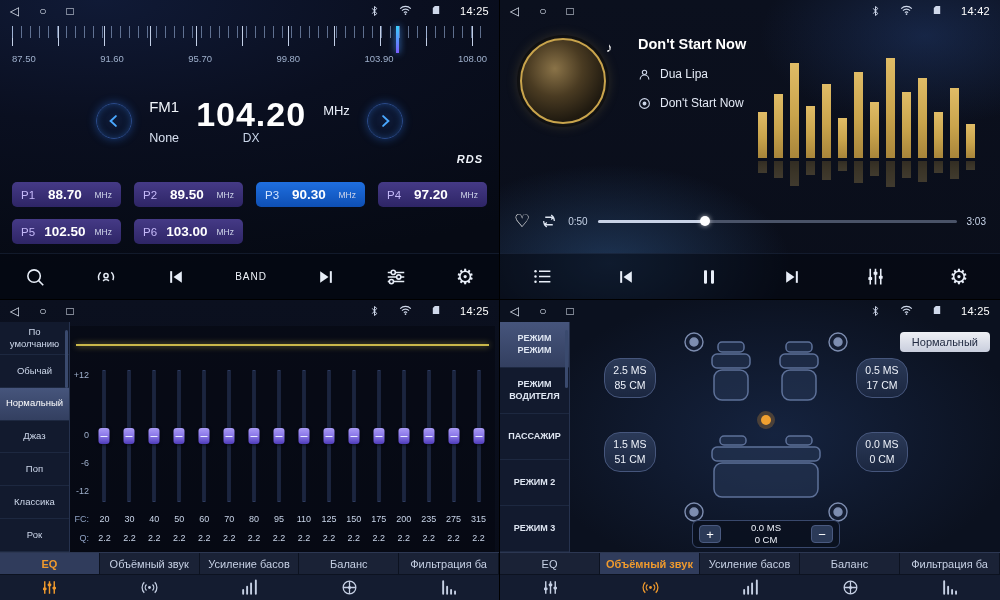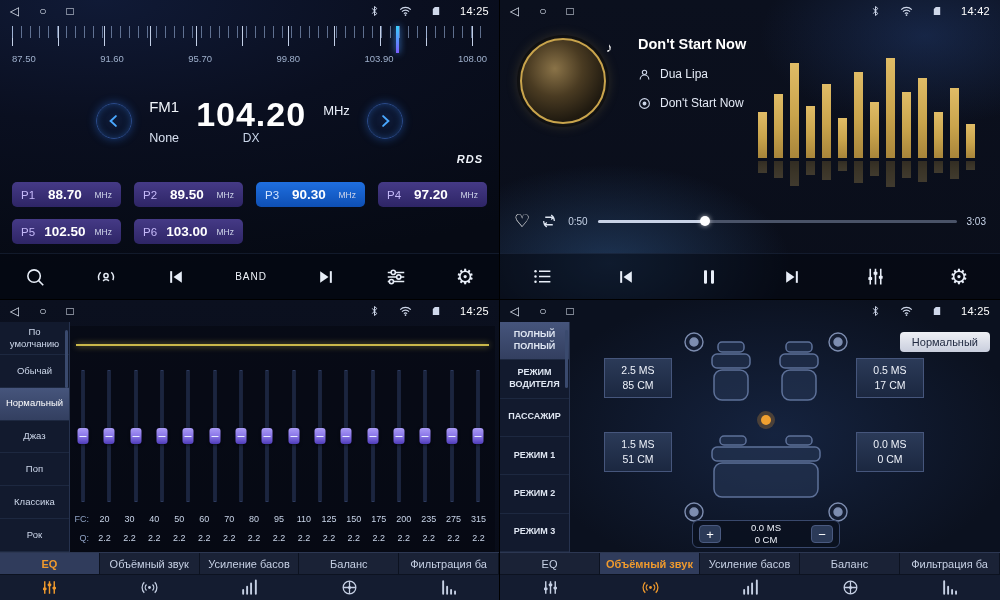--- a/index.html
+++ b/index.html
@@ -12,21 +12,21 @@
   .q-player { background:radial-gradient(60% 55% at 22% 88%, rgba(52,96,150,.45) 0%, rgba(52,96,150,0) 60%),
                          radial-gradient(55% 50% at 85% 12%, rgba(40,70,130,.4) 0%, rgba(40,70,130,0) 60%),
                          linear-gradient(#0b101e,#0a0e1a); border-bottom:1px solid #000; }
   .q-eq { background:linear-gradient(#0b101f,#080c18); border-right:1px solid #000; display:flex; flex-direction:column; }
   .q-surround { background:radial-gradient(70% 70% at 55% 45%, #15233f 0%, #0b111f 70%); display:flex; flex-direction:column; }
 
   
   .statusbar { height:22px; flex:0 0 22px; display:flex; align-items:center; justify-content:space-between; padding:0 10px; }
   .nav-keys { display:flex; gap:20px; align-items:center; color:#dfe6f2; font-size:12px; }
   .nav-keys span { cursor:pointer; line-height:1; }
-  .status-right { display:flex; gap:20px; align-items:center; color:#cfd8ea; }
+  .status-right { display:flex; gap:20px; align-items:flex-start; color:#cfd8ea; }
   .status-right svg { display:block; }
   .clock { font-size:11px; color:#fff; letter-spacing:.3px; }
 
   
   .tuner-scale { position:relative; margin:4px 12px 0; height:44px; cursor:pointer; }
   .ticks { height:22px;
     background:
       repeating-linear-gradient(90deg, rgba(140,162,200,.65) 0 1px, transparent 1px 9px) top / 100% 12px no-repeat,
       repeating-linear-gradient(90deg, rgba(205,218,242,.95) 0 1px, transparent 1px 46px) top / 100% 20px no-repeat; }
   .scale-pointer { position:absolute; top:0; width:3px; height:27px; margin-left:-1px;
@@ -117,22 +117,22 @@
   .eq-vlabel { width:22px; flex:0 0 22px; text-align:right; padding-right:3px; color:#8fa2c4; }
   .eq-vals { flex:1; display:flex; }
   .eq-val { flex:1; text-align:center; color:#c8d4e8; }
 
   
   .sr-modes .side-item { font-size:9px; font-weight:bold; color:#dfe6f2; }
   .sr-stage { flex:1; position:relative; }
   .sr-preset-btn { position:absolute; right:10px; top:10px; background:linear-gradient(#eef0f5,#c9cedd); color:#222b42;
     border:none; border-radius:4px; padding:4px 12px; font-size:11px; cursor:pointer; }
   .car-svg { position:absolute; left:112px; top:6px; width:168px; height:198px; }
-  .delay-box { position:absolute; width:68px; background:linear-gradient(180deg,#2b3a58,#1b2740); border:1px solid #46567c;
-    border-radius:0; text-align:center; padding:4px 0; font-size:10.5px; line-height:1.45; color:#eef2fa; cursor:pointer; }
+  .delay-box { position:absolute; width:52px; background:linear-gradient(180deg,#2b3a58,#1b2740); border:1px solid #46567c;
+    border-radius:16px; text-align:center; padding:4px 0; font-size:10.5px; line-height:1.45; color:#eef2fa; cursor:pointer; }
   .delay-box span { display:block; }
   .d-fl{left:34px;top:36px;} .d-fr{left:286px;top:36px;} .d-rl{left:34px;top:110px;} .d-rr{left:286px;top:110px;}
   .center-ctl { position:absolute; left:122px; top:198px; width:148px; height:28px; display:flex; align-items:center; gap:8px;
     background:rgba(10,16,30,.8); border:1px solid #39486c; border-radius:6px; padding:0 6px; }
   .ctl-btn { width:22px; height:18px; flex:0 0 22px; background:#2b3a58; border:1px solid #4a5a80; border-radius:4px;
     color:#fff; font-size:13px; line-height:1; cursor:pointer; display:flex; align-items:center; justify-content:center; }
   .delay-center { flex:1; text-align:center; font-size:9.5px; line-height:1.25; color:#eef2fa; }
   .delay-center span { display:block; }
 </style>
 </head>
@@ -467,20 +467,26 @@
           </div>
 
           <div class="side-item">
             <span>Рок</span>
           </div>
         </aside>
 
       <div class="eq-panel">
         <div class="eq-curve"></div>
         <div class="eq-main">
+          <div class="eq-scale">
+            <span class="sl0">+12</span>
+            <span class="sl1">0</span>
+            <span class="sl2">-6</span>
+            <span class="sl3">-12</span>
+          </div>
           <div class="eq-sliders">
 
               <div class="eq-slider">
                 <div class="eq-track"></div>
                 <div class="eq-knob"></div>
               </div>
 
               <div class="eq-slider">
                 <div class="eq-track"></div>
                 <div class="eq-knob"></div>
@@ -680,34 +686,31 @@
             <path d="M3.5 1H9v10H1V3.5z" fill="currentColor"></path>
           </svg>
         <span class="clock">14:25</span>
       </div>
     </header>
 
     <div class="settings-body">
       <aside class="side-list sr-modes">
 
           <div class="side-item active">
-            <span>ПОЛНЫЙ ПОЛНЫЙ</span>
+            <span>РЕЖИМ РЕЖИМ</span>
           </div>
 
           <div class="side-item">
             <span>РЕЖИМ ВОДИТЕЛЯ</span>
           </div>
 
           <div class="side-item">
             <span>ПАССАЖИР</span>
           </div>
 
-          <div class="side-item">
-            <span>РЕЖИМ 1</span>
-          </div>
 
           <div class="side-item">
             <span>РЕЖИМ 2</span>
           </div>
 
           <div class="side-item">
             <span>РЕЖИМ 3</span>
           </div>
         </aside>
 

